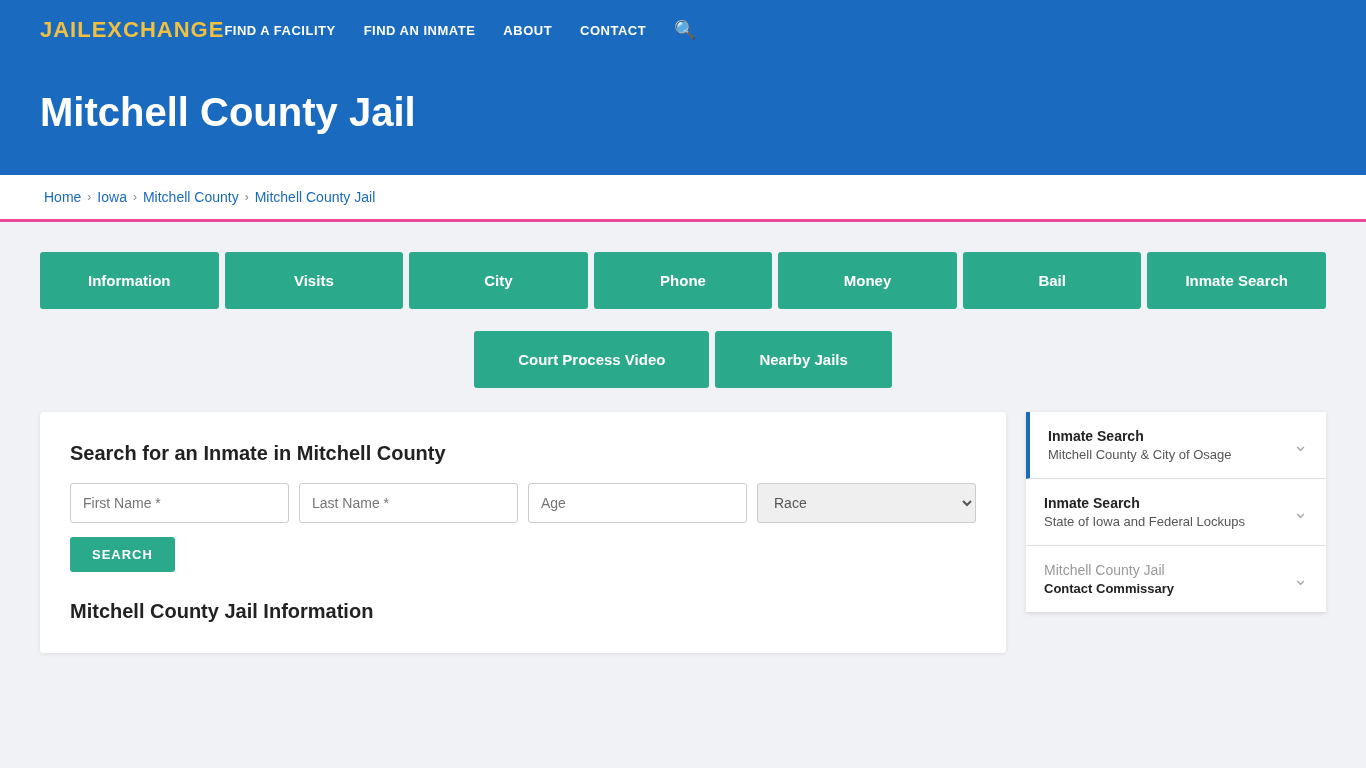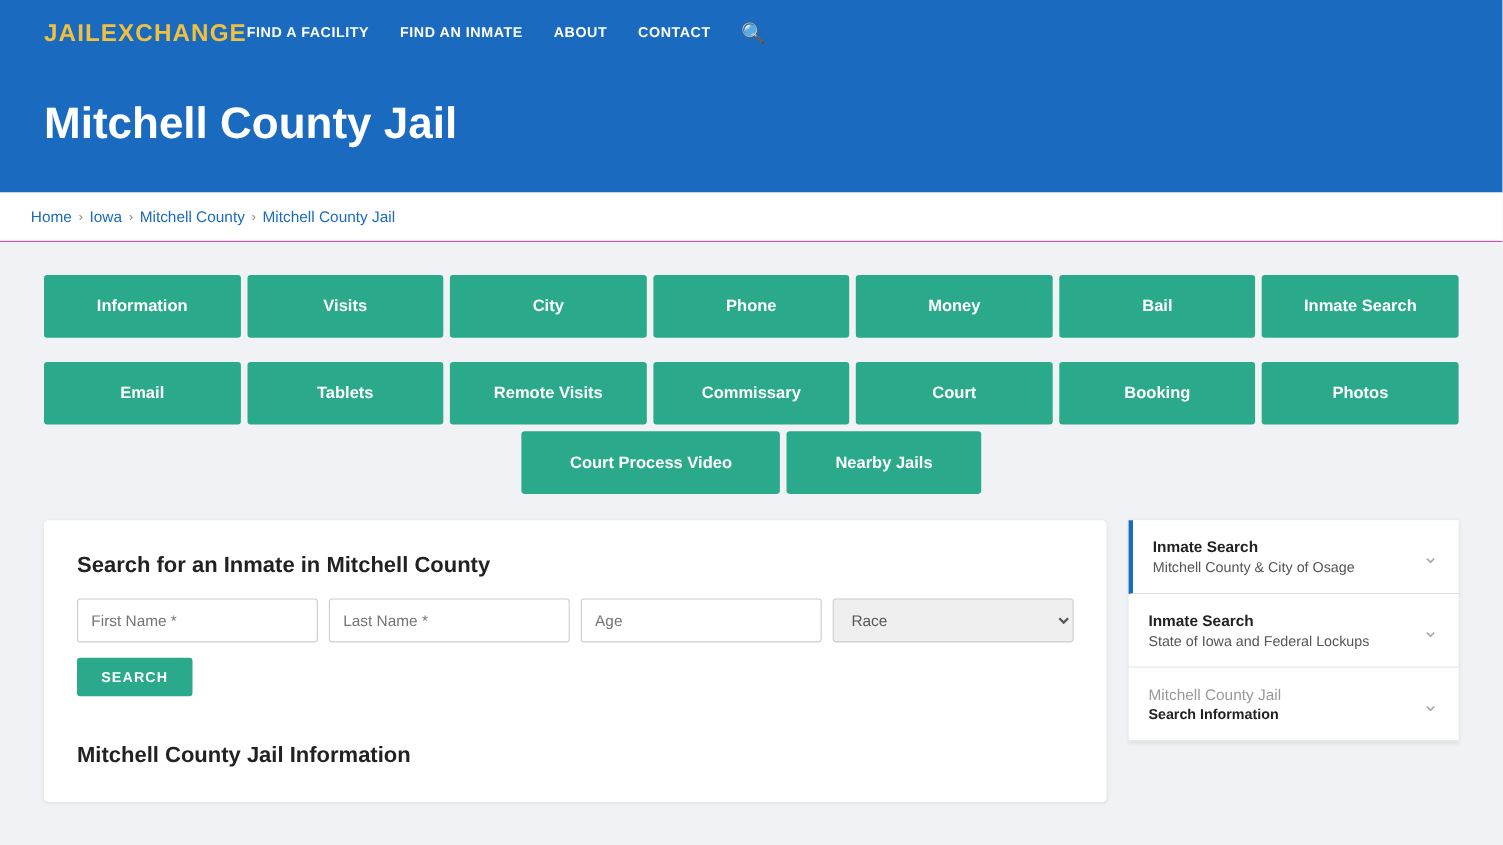--- a/index.html
+++ b/index.html
@@ -47,22 +47,22 @@
     }
     .hero h1 {
       color: white;
       font-size: 40px;
       font-weight: 900;
     }
 
     
     .breadcrumb-bar {
       background: white;
-      padding: 14px 28px;
-      border-bottom: 1px solid #ec4899;
+      padding: 14px 44px;
+      border-bottom: 3px solid #ec4899;
     }
     .breadcrumb {
       display: flex;
       align-items: center;
       gap: 6px;
       font-size: 14px;
     }
     .breadcrumb a {
       color: #1a6bbf;
       text-decoration: none;
@@ -241,50 +241,41 @@
   <div class="btn-grid">
     <button class="tile-btn">Information</button>
     <button class="tile-btn">Visits</button>
     <button class="tile-btn">City</button>
     <button class="tile-btn">Phone</button>
     <button class="tile-btn">Money</button>
     <button class="tile-btn">Bail</button>
     <button class="tile-btn">Inmate Search</button>
   </div>
 
-  <div class="btn-grid-row2">
-    <button class="tile-btn">Email</button>
-    <button class="tile-btn">Tablets</button>
-    <button class="tile-btn">Remote Visits</button>
-    <button class="tile-btn">Commissary</button>
-    <button class="tile-btn">Court</button>
-    <button class="tile-btn">Booking</button>
-    <button class="tile-btn">Photos</button>
-  </div>
 
   <div class="btn-grid-row3">
     <button class="tile-btn-wide">Court Process Video</button>
     <button class="tile-btn-wide">Nearby Jails</button>
   </div>
 
   <div class="bottom-section">
 
     <div class="search-panel">
       <h2>Search for an Inmate in Mitchell County</h2>
       <div class="search-fields">
         <input type="text" placeholder="First Name *" style="">
         <input type="text" placeholder="Last Name *" style="">
         <input type="text" placeholder="Age" style="">
         <select>
           <option>Race</option>
         </select>
       </div>
       <button class="search-btn">SEARCH</button>
 
-      <div style="margin-top:43px;">
+      <div style="margin-top:28px;">
         <h2 style="text-align:left;font-size:20px;margin-bottom:0;">Mitchell County Jail Information</h2>
       </div>
     </div>
 
     <div class="info-panel">
 
       <div class="info-item" style="border-left:4px solid #1a6bbf;">
         <div class="info-item-text">
           <div class="info-item-title">Inmate Search</div>
           <div class="info-item-sub">Mitchell County &amp; City of Osage</div>
@@ -296,20 +287,20 @@
         <div class="info-item-text">
           <div class="info-item-title">Inmate Search</div>
           <div class="info-item-sub">State of Iowa and Federal Lockups</div>
         </div>
         <span class="info-item-chevron">⌄</span>
       </div>
 
       <div class="info-item">
         <div class="info-item-text">
           <div class="info-item-title" style="color:#999;font-weight:400;">Mitchell County Jail</div>
-          <div class="info-item-sub" style="font-weight:700;color:#222;">Search Information</div>
+          <div class="info-item-sub" style="font-weight:700;color:#222;">Contact Commissary</div>
         </div>
         <span class="info-item-chevron">⌄</span>
       </div>
 
     </div>
   </div>
 </div>
 
 </body></html>

